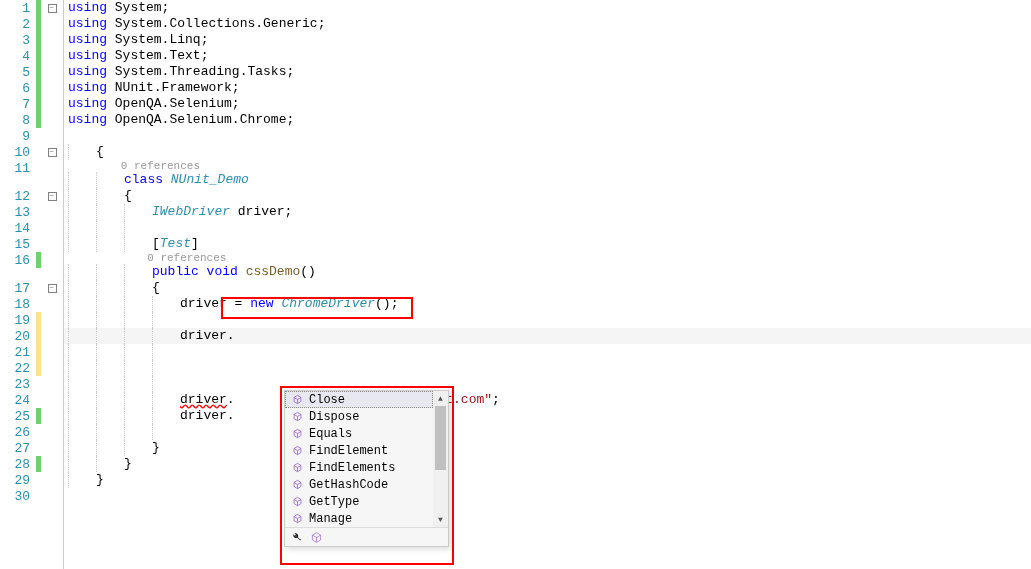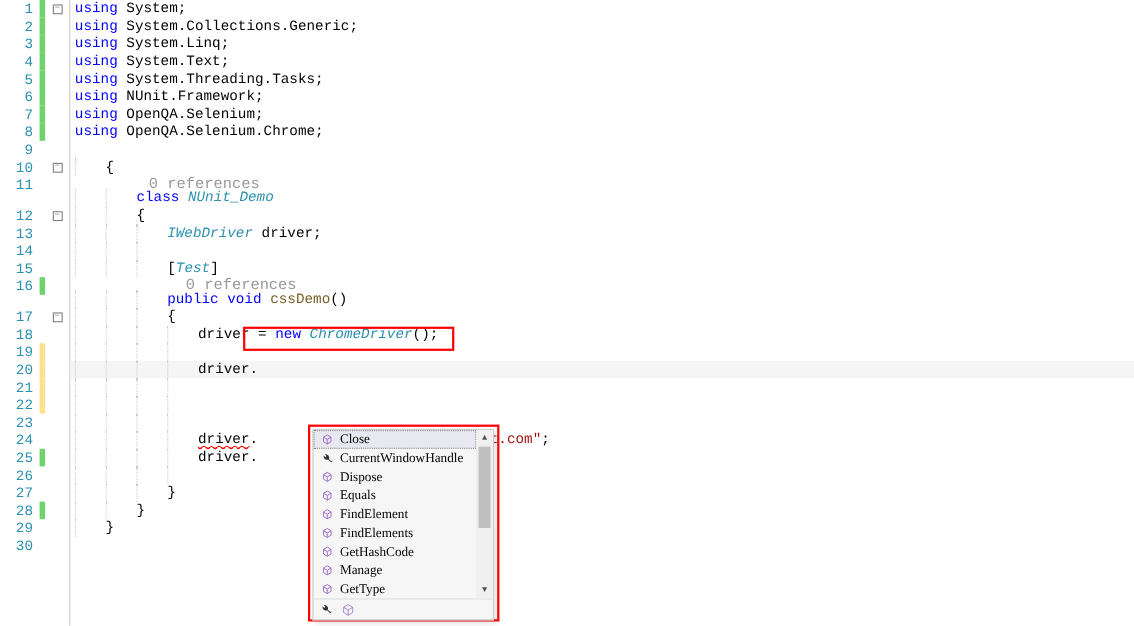--- a/index.html
+++ b/index.html
@@ -77,21 +77,21 @@
     .code-line {
       height: 16px;
       display: flex;
       align-items: flex-start;
       white-space: pre;
       padding-left: 4px;
     }
     .code-line.active { background: #f5f5f5; }
     .codelens-line {
       height: 12px;
-      font-size: 14px;
+      font-size: 11px;
       color: #999999;
       padding-left: 4px;
       white-space: pre;
     }
     .indent-guide {
       display: inline-block;
       border-left: 1px dotted #cccccc;
       height: 16px;
     }
     .kw { color: #0000ff; }
@@ -130,21 +130,21 @@
       display: flex;
     }
     .intellisense-items {
       flex: 1;
     }
     .intellisense-item {
       display: flex;
       align-items: center;
       height: 17px;
       padding: 0 4px;
-      font-family: Liberation Serif, serif;
+      font-family: Liberation Mono, monospace;
       font-size: 12px;
       cursor: pointer;
     }
     .intellisense-item.selected {
       background: #e8e8f0;
       outline: 1px dotted #888;
       outline-offset: -1px;
     }
     .intellisense-item .icon {
       width: 16px;
@@ -405,28 +405,20 @@
         <div class="intellisense-items" id="intellisense-items">
             <div class="intellisense-item selected">
               <span class="icon cube-icon">
                 <svg viewBox="0 0 16 16">
                   <path fill="none" stroke="#9966cc" stroke-width="1.2" d="M8 2 L13 5 L13 11 L8 14 L3 11 L3 5 Z M3 5 L8 8 L13 5 M8 8 L8 14"></path>
                 </svg>
               </span>
               <span>Close</span>
             </div>
             <div class="intellisense-item">
-              <span class="icon wrench-icon">
-                <svg viewBox="0 0 16 16">
-                  <path fill="#333" d="M13.7 11.3l-3-3c.3-.8.4-1.7.1-2.6C10.2 3.4 8 2.1 5.8 2.8l2 2-1.4 1.4-2-2C3.7 6.4 5 8.6 7.3 9.2c.9.3 1.8.2 2.6-.1l3 3c.4.4 1 .4 1.4 0l.4-.4c.4-.4.4-1 0-1.4z"></path>
-                </svg>
-              </span>
-              <span>CurrentWindowHandle</span>
-            </div>
-            <div class="intellisense-item">
               <span class="icon cube-icon">
                 <svg viewBox="0 0 16 16">
                   <path fill="none" stroke="#9966cc" stroke-width="1.2" d="M8 2 L13 5 L13 11 L8 14 L3 11 L3 5 Z M3 5 L8 8 L13 5 M8 8 L8 14"></path>
                 </svg>
               </span>
               <span>Dispose</span>
             </div>
             <div class="intellisense-item">
               <span class="icon cube-icon">
                 <svg viewBox="0 0 16 16">
@@ -458,29 +450,29 @@
                 </svg>
               </span>
               <span>GetHashCode</span>
             </div>
             <div class="intellisense-item">
               <span class="icon cube-icon">
                 <svg viewBox="0 0 16 16">
                   <path fill="none" stroke="#9966cc" stroke-width="1.2" d="M8 2 L13 5 L13 11 L8 14 L3 11 L3 5 Z M3 5 L8 8 L13 5 M8 8 L8 14"></path>
                 </svg>
               </span>
+              <span>GetType</span>
+            </div>
+            <div class="intellisense-item">
+              <span class="icon cube-icon">
+                <svg viewBox="0 0 16 16">
+                  <path fill="none" stroke="#9966cc" stroke-width="1.2" d="M8 2 L13 5 L13 11 L8 14 L3 11 L3 5 Z M3 5 L8 8 L13 5 M8 8 L8 14"></path>
+                </svg>
+              </span>
               <span>Manage</span>
-            </div>
-            <div class="intellisense-item">
-              <span class="icon cube-icon">
-                <svg viewBox="0 0 16 16">
-                  <path fill="none" stroke="#9966cc" stroke-width="1.2" d="M8 2 L13 5 L13 11 L8 14 L3 11 L3 5 Z M3 5 L8 8 L13 5 M8 8 L8 14"></path>
-                </svg>
-              </span>
-              <span>GetType</span>
             </div>
           </div>
         <div class="intellisense-scroll">
           <div class="scroll-btn">▲</div>
           <div class="scroll-track">
             <div class="scroll-thumb"></div>
           </div>
           <div class="scroll-btn">▼</div>
         </div>
       </div>

